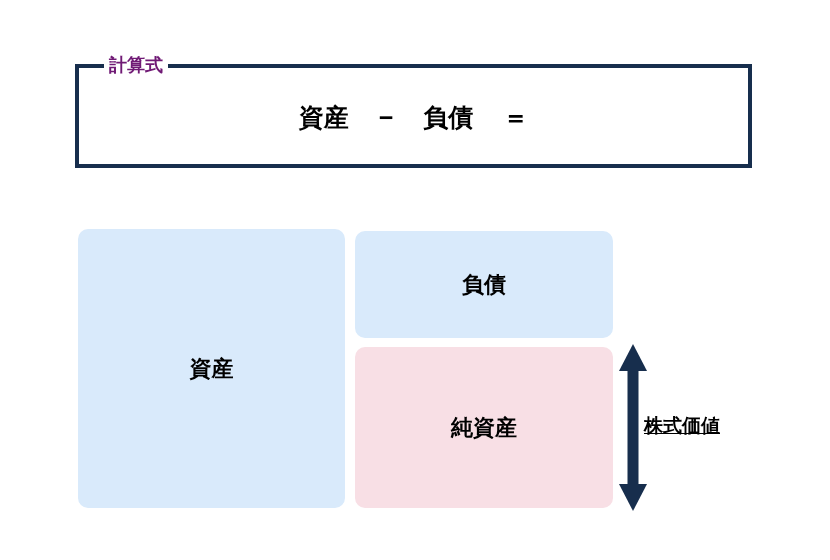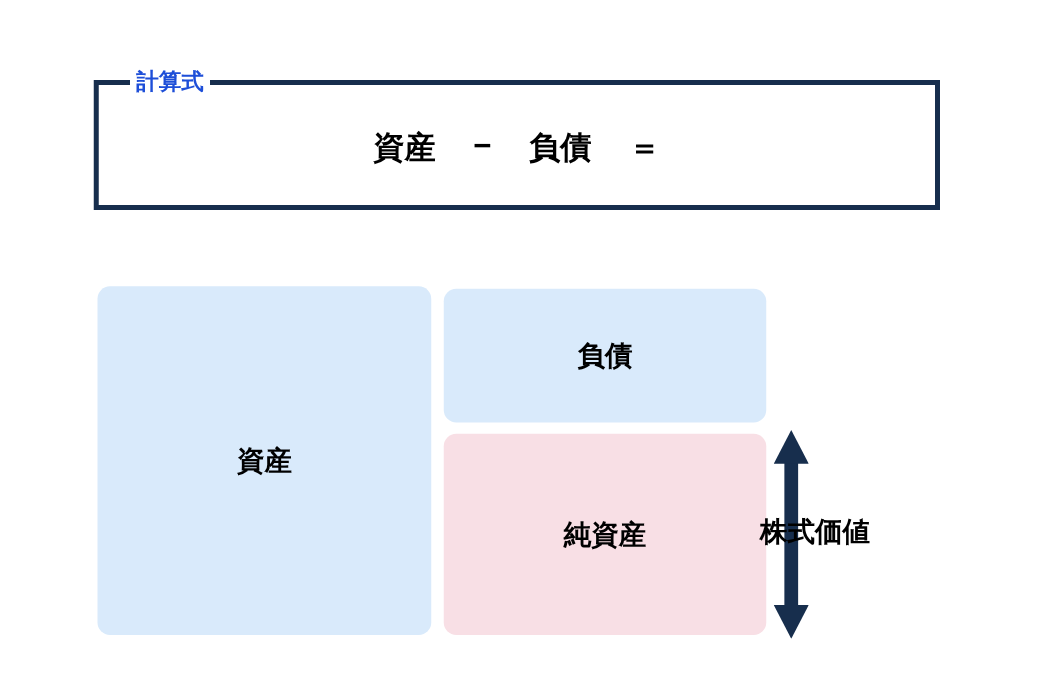--- a/index.html
+++ b/index.html
@@ -31,21 +31,21 @@
   }
   .formula-legend {
     position: absolute;
     left: 104px;
     top: 53px;
     background: #ffffff;
     padding: 0 5px;
     font-size: 18px;
     font-weight: 700;
     line-height: 24px;
-    color: #1d4ed8;
+    color: #701a75;
     white-space: nowrap;
   }
   .formula-row {
     display: flex;
     align-items: center;
     gap: 30px;
     font-size: 25px;
     font-weight: 700;
     color: #000000;
     white-space: nowrap;
@@ -83,27 +83,28 @@
   
   .equity-arrow {
     position: absolute;
     left: 619px;
     top: 344px;
     width: 28px;
     height: 167px;
   }
   .equity-arrow-label {
     position: absolute;
-    left: 608px;
+    left: 644px;
     top: 411px;
-    font-size: 22px;
+    font-size: 19px;
     font-weight: 700;
     line-height: 29px;
     color: #000000;
     white-space: nowrap;
+    text-decoration: underline;
   }
 </style>
 </head>
 <body>
 
 <div class="canvas">
 
   <div class="formula-box">
     <div class="formula-row">
       <span>資産</span>

